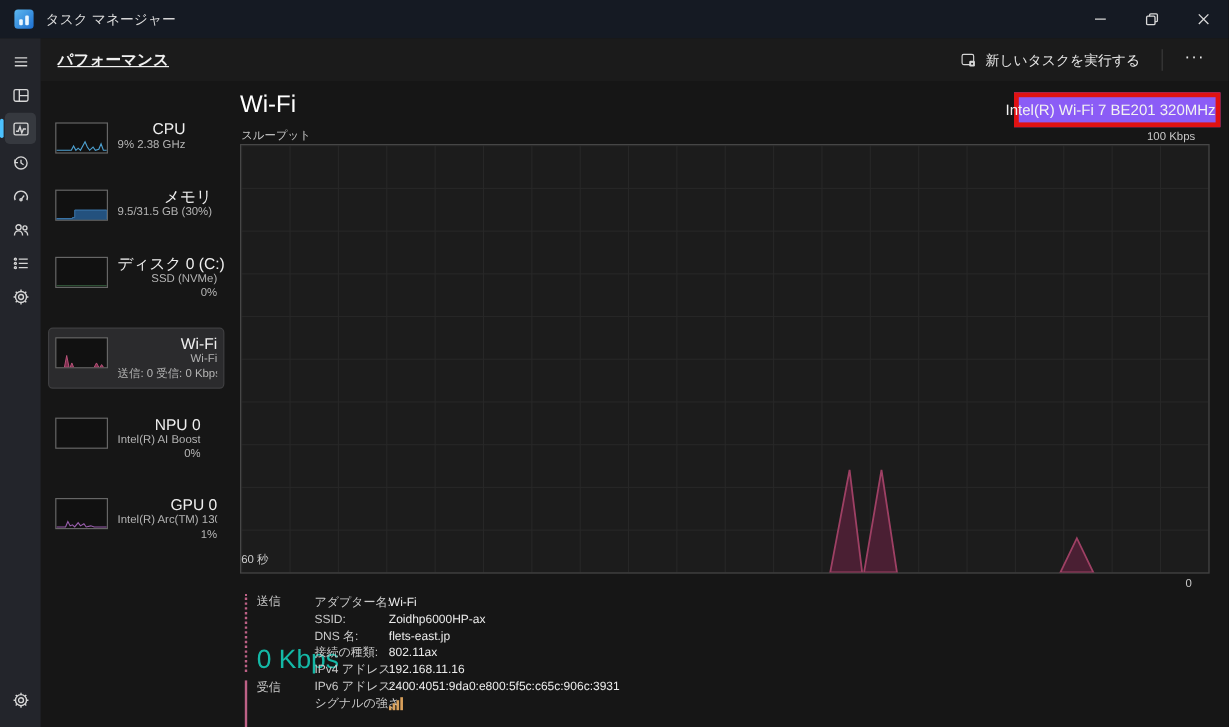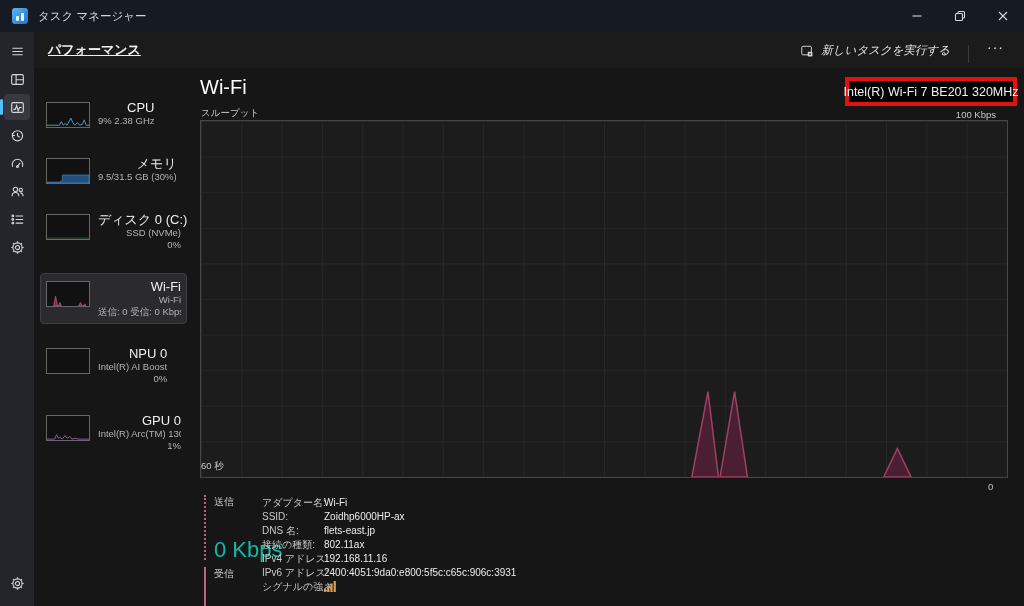--- a/index.html
+++ b/index.html
@@ -26,41 +26,41 @@
   .rail-btn svg { stroke:#d6d6d6; stroke-width:1.2; fill:none; }
   .rail-btn.selected { background:#36393f; }
   .rail-btn.selected::before { content:""; position:absolute; left:-4px; top:5px; width:3px; height:16px;
     border-radius:2px; background:var(--accent,#4cc2ff); }
   .rail-spacer { flex:1; }
 
   
   .content-header { position:absolute; top:32px; left:34px; width:990px; height:36px; background:#1b1b1b;
     display:flex; align-items:center; }
   .page-title { font-size:13px; font-weight:bold; color:#f0f0f0; margin-left:14px;text-decoration:underline; }
-  .header-actions { margin-left:auto; display:flex; align-items:flex-end; margin-right:10px;font-style:italic; }
+  .header-actions { margin-left:auto; display:flex; align-items:center; margin-right:10px; }
   .run-task-btn { display:flex; align-items:center; gap:7px; padding:5px 10px; border-radius:4px; font-size:11.5px; color:#e8e8e8; }
   .run-task-btn svg { stroke:#d6d6d6; stroke-width:1.1; fill:none; }
   .action-sep { width:1px; height:18px; background:#3a3a3a; margin:0 8px; }
   .more-btn { padding:2px 10px 8px 10px; font-size:14px; letter-spacing:1px; color:#e8e8e8; border-radius:4px; }
 
   
   .sidebar { position:absolute; top:68px; left:34px; width:156px; bottom:0; background:#161616; padding-top:10px; }
   .perf-card { display:flex; gap:8px; margin:16px 3px 3px 6px; padding:5px 5px; border:1px solid transparent; border-radius:4px;text-align:right; }
   .perf-card.selected { background:#2b2b2d; border-color:#3f3f41; }
   .mini-chart { width:44px; height:26px; border:1px solid #666; background:#111; flex-shrink:0; margin-top:2px; }
   .mini-chart svg { width:100%; height:100%; display:block; }
   .perf-text { min-width:0; }
   .perf-title { font-size:13px; color:#efefef; line-height:15px; white-space:nowrap; }
   .perf-sub { font-size:9.5px; color:#b4b4b4; line-height:12px; white-space:nowrap; overflow:hidden; }
 
   
   .main { position:absolute; top:68px; left:190px; width:834px; bottom:0; background:#161616; }
   .wifi-title { position:absolute; left:10px; top:8px; font-size:20px; font-weight:400; color:#fff; }
   .annotation-box { position:absolute; left:655px; top:9px; width:172px; height:29px; border:4px solid #e01212;
-    display:flex; align-items:center; justify-content:center; background:#000000; }
+    display:flex; align-items:center; justify-content:flex-end; background:#8b5cf6; }
   .annotation-box span { font-size:12.5px; color:#f2f2f2; white-space:nowrap; }
   .chart-label-tl { position:absolute; left:11px; top:39px; font-size:9.5px; color:#c8c8c8; }
   .chart-label-tr { position:absolute; right:28px; top:41px; font-size:9.5px; color:#c8c8c8; }
   .chart { position:absolute; left:10px; top:52px; width:808px; height:358px; background:#1c1c1c;
     border:1px solid #464646;
     background-image:linear-gradient(to right,#272727 1px,transparent 1px),
                      linear-gradient(to bottom,#272727 1px,transparent 1px);
     background-size:5% 10%; }
   .chart svg { width:100%; height:100%; display:block; }
   .chart-label-bl { position:absolute; left:11px; top:392px; font-size:9.5px; color:#c8c8c8; }

